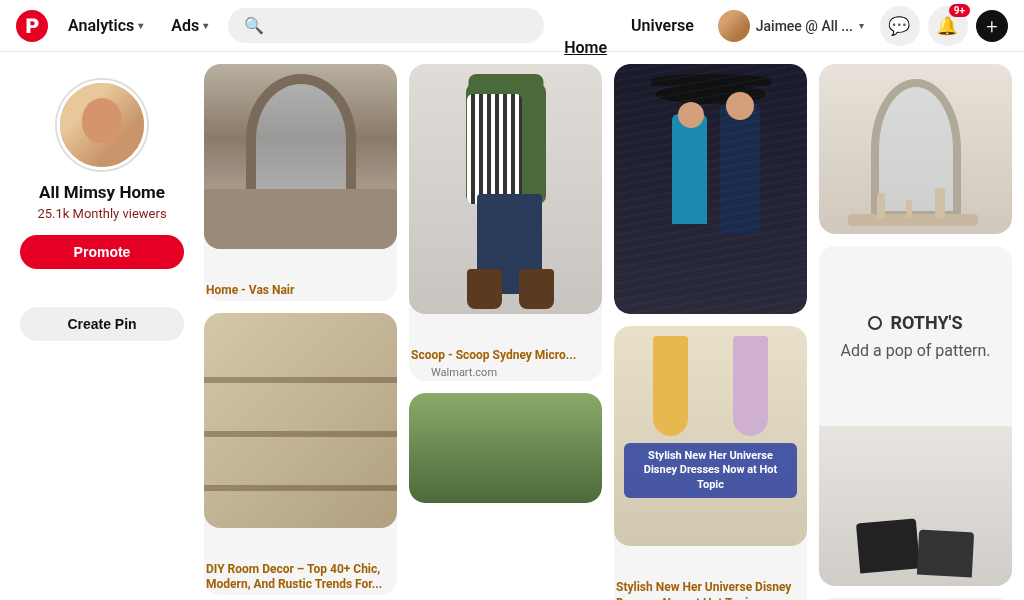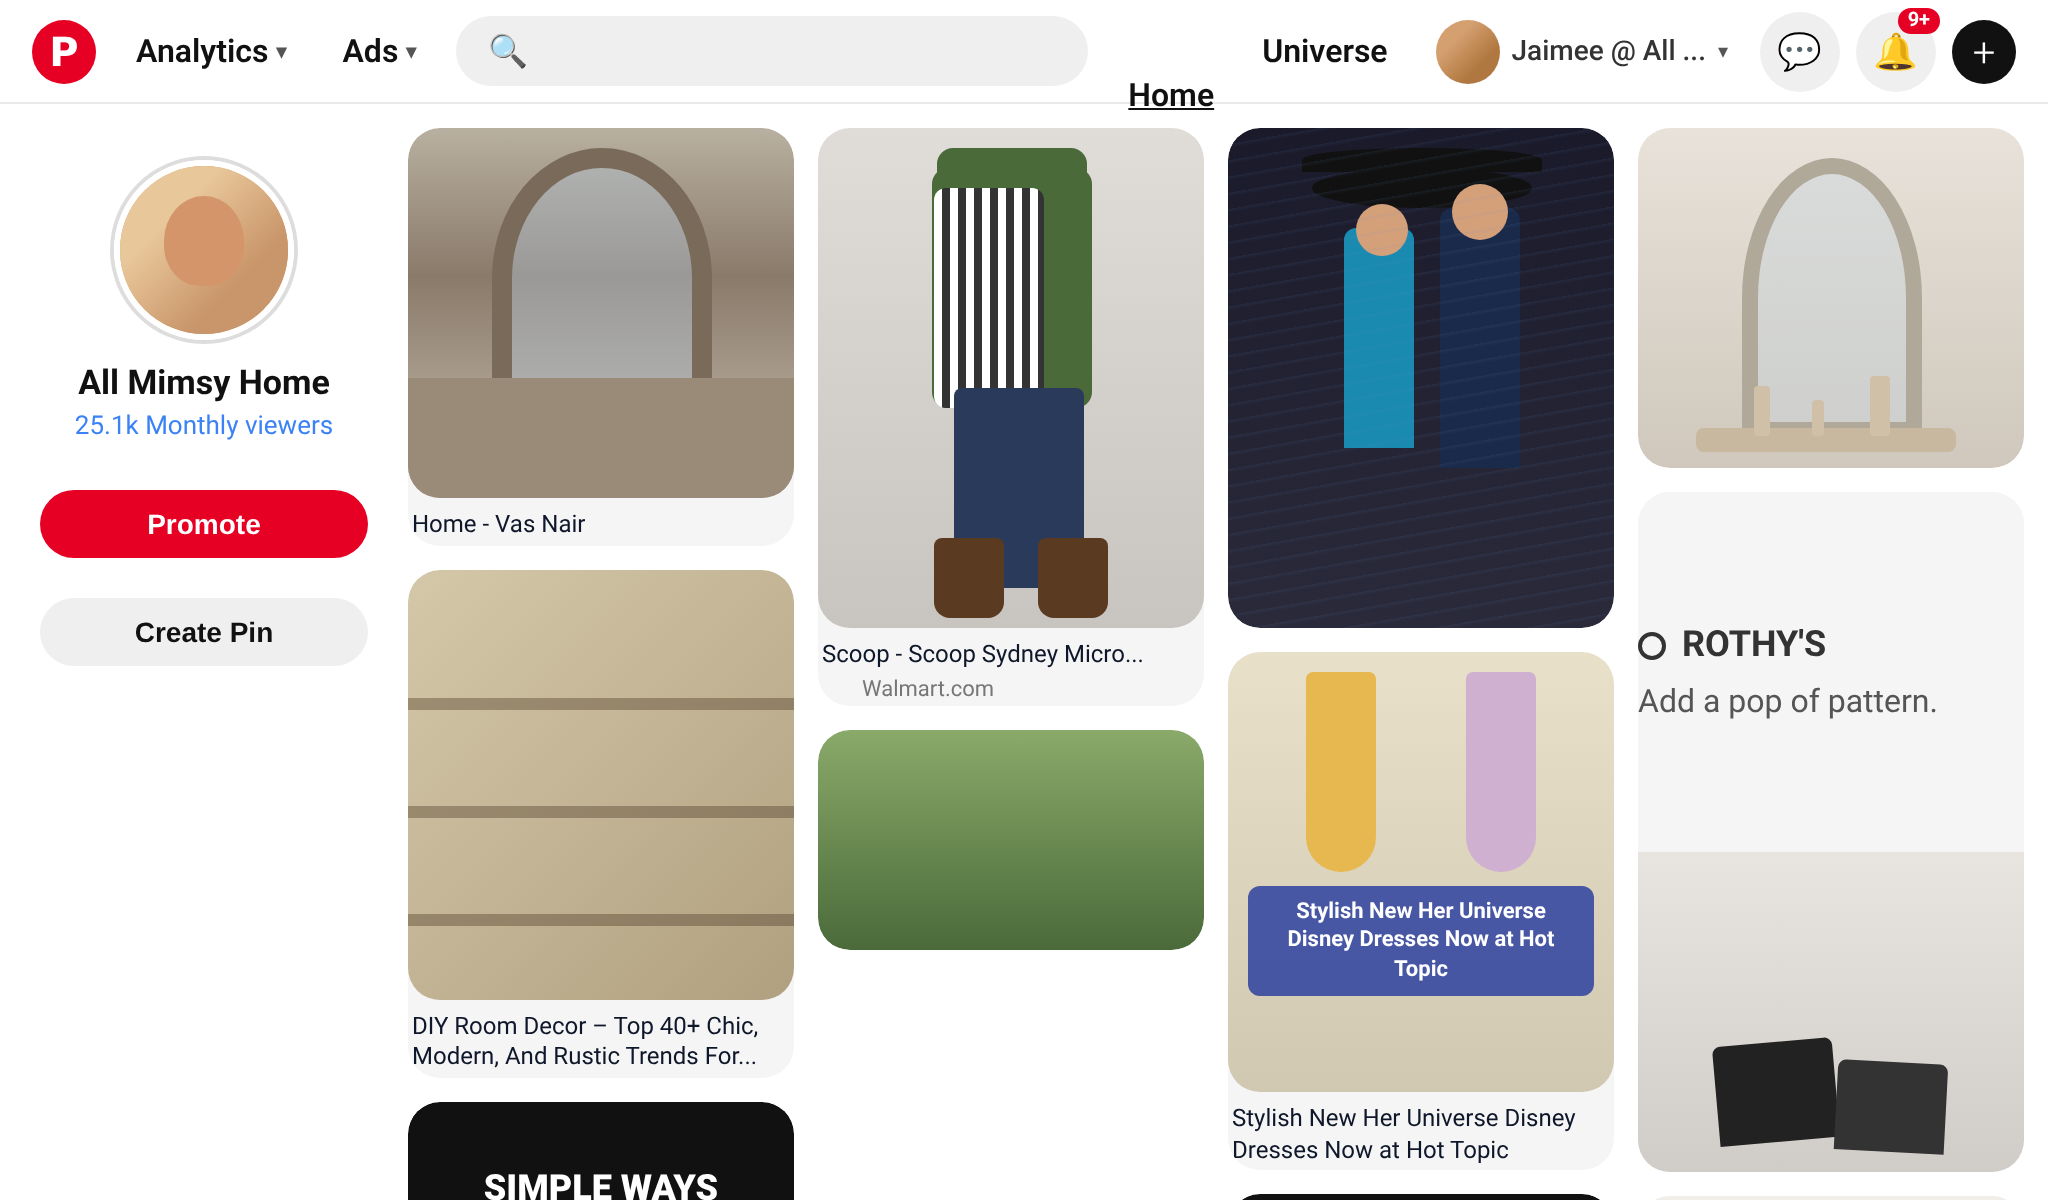--- a/index.html
+++ b/index.html
@@ -109,32 +109,32 @@
     
     .profile-avatar-img::before {
       content: '';
       position: absolute;
       top: 15px; left: 50%; transform: translateX(-50%);
       width: 40px; height: 45px;
       background: #d4956a;
       border-radius: 50% 50% 45% 45%;
     }
     .profile-name { font-size: 17px; font-weight: 700; color: #111; margin-bottom: 4px; }
-    .profile-viewers { font-size: 13px; color: #3b82f6; margin-bottom: 24px; }
+    .profile-viewers { font-size: 13px; color: #7f1d1d; margin-bottom: 14px; }
     .btn-promote {
       background: #e60023; color: white;
       border: none; border-radius: 24px;
       padding: 9px 28px; font-size: 14px; font-weight: 600;
       cursor: pointer; margin-bottom: 20px; width: 100%;
     }
     .btn-create {
       background: #efefef; color: #111;
       border: none; border-radius: 24px;
       padding: 9px 28px; font-size: 14px; font-weight: 600;
-      cursor: pointer; width: 100%;
+      cursor: pointer; width: 100%; margin-top: 18px;
     }
 
     
     .pin-card {
       border-radius: 16px;
       overflow: hidden;
       cursor: pointer;
       background: #f5f5f5;
       position: relative;
     }
@@ -252,21 +252,21 @@
     .img-jockey {
       height: 140px;
       background: #111;
       border-radius: 16px;
       display: flex; align-items: center; justify-content: center;
       position: relative;
     }
     .rothys-brand-section {
       height: 180px;
       background: #f5f5f5;
-      display: flex; flex-direction: column; align-items: flex-start; justify-content: center;
+      display: flex; flex-direction: column; align-items: center; justify-content: center;
       gap: 8px;
     }
     .rothys-logo-text {
       font-size: 18px; font-weight: 700; color: #333;
       display: flex; align-items: center; gap: 8px;
     }
     .rothys-shoe-section {
       height: 160px;
       background: linear-gradient(180deg, #e8e4e0 0%, #d0ccc8 100%);
       position: relative;
@@ -295,21 +295,21 @@
 
     .img-flatshoes-section {
       height: 250px;
       background: linear-gradient(180deg, #f0eee8 0%, #d8d4d0 100%);
       border-radius: 16px;
       position: relative;
       overflow: hidden;
     }
 
     .pin-info { padding: 6px 2px 2px; }
-    .pin-title { font-size: 12px; font-weight: 400; color: #0f172a; line-height: 1.3; }
+    .pin-title { font-size: 12px; font-weight: 700; color: #a16207; line-height: 1.3; margin-top: 28px; }
     .pin-source { font-size: 11px; color: #767676; margin-top: 2px; margin-left: 20px; }
   </style>
 </head>
 <body>
 
 <header class="header">
   <div class="logo">𝗣</div>
 
   <div class="nav-item">
     <span>Analytics</span>

